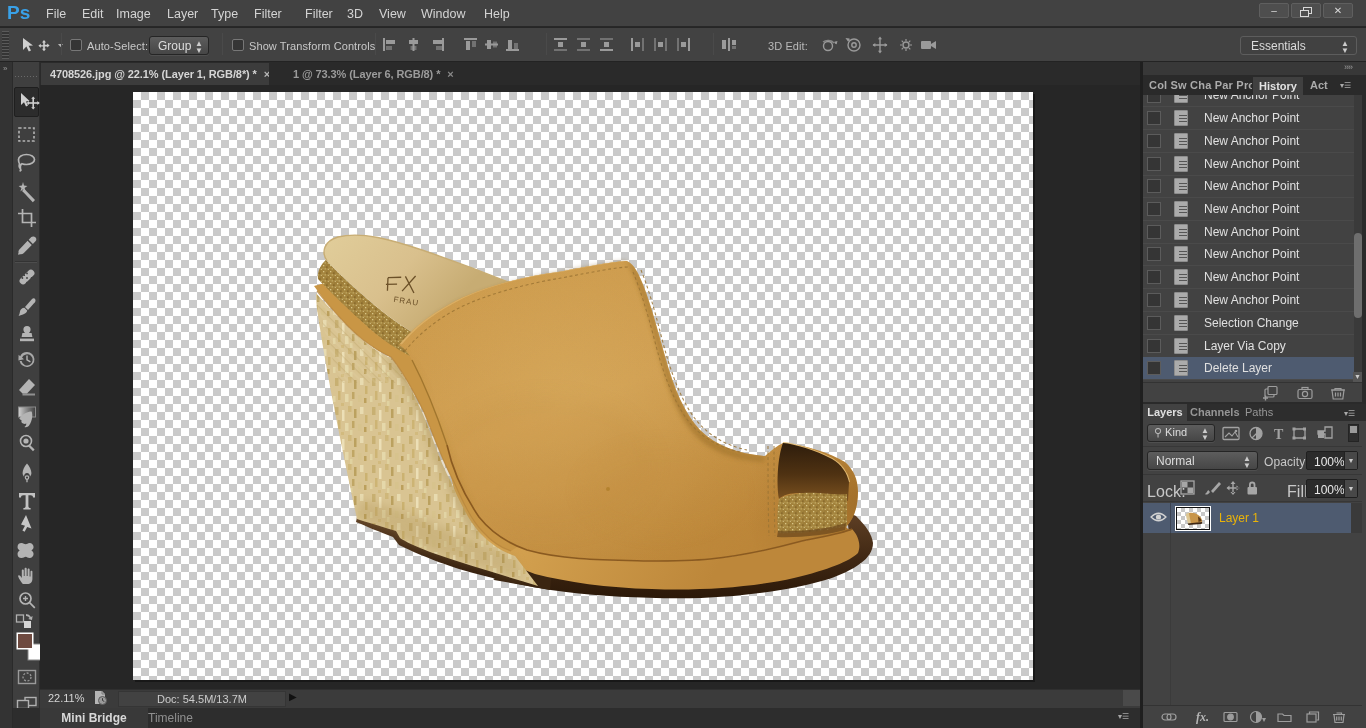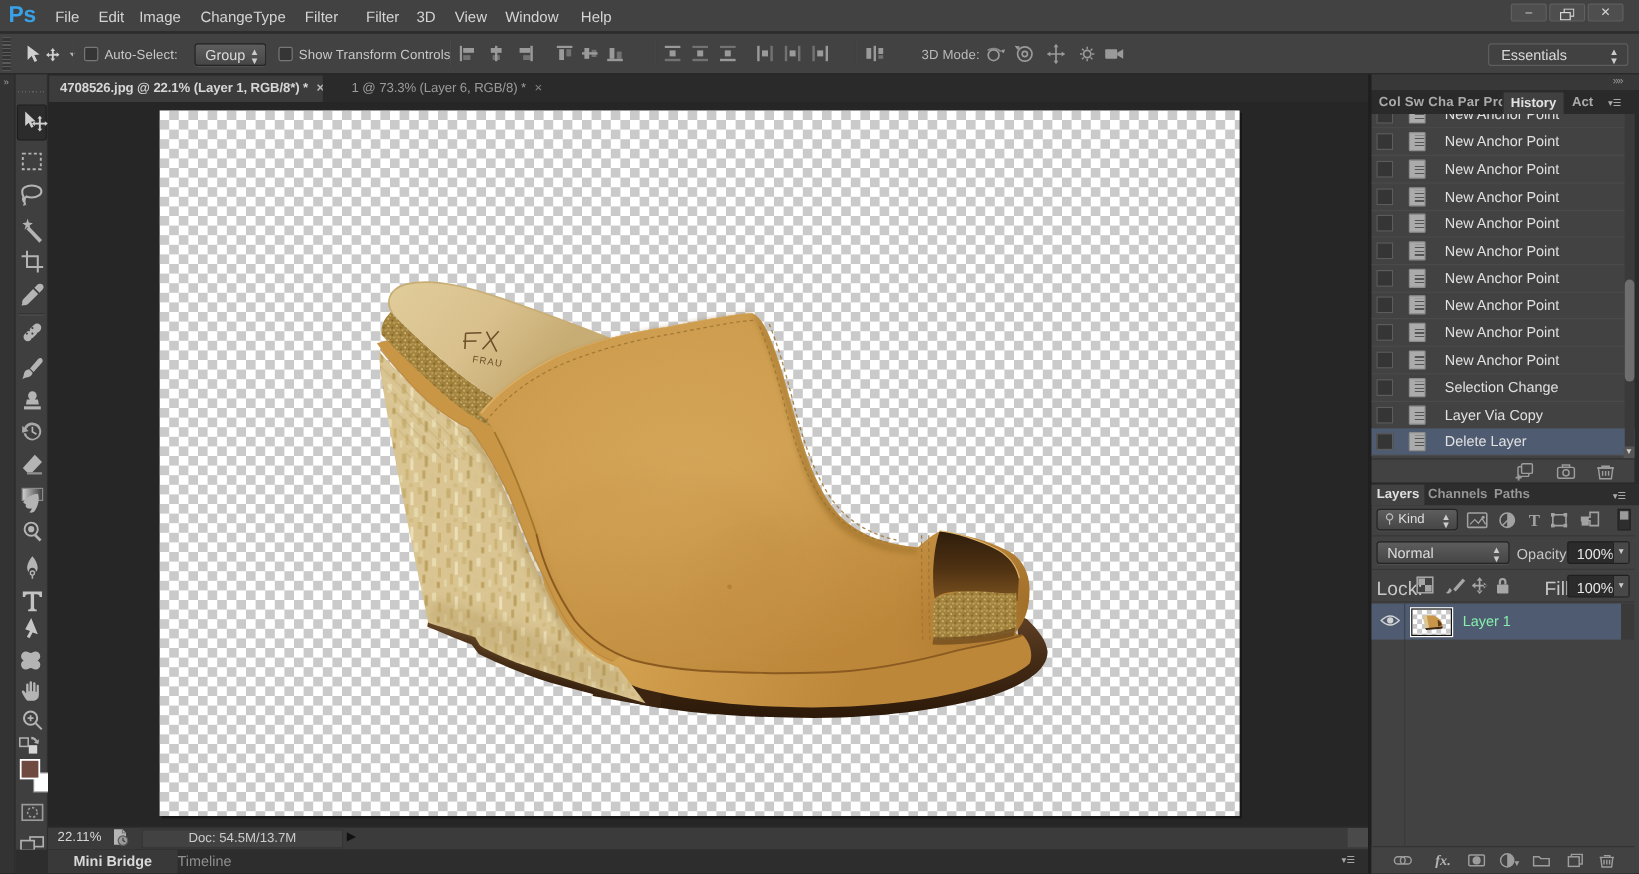--- a/index.html
+++ b/index.html
@@ -20,21 +20,21 @@
 .udar{display:inline-block;font-size:8px;color:#ccc;line-height:7px}
 .osep{top:33px;width:1px;height:22px;background:#333;border-right:1px solid #4a4a4a}
 .olabel{font-size:11px;color:#c8c8c8;letter-spacing:.1px}
 
 #lstrip{left:0;top:62px;width:13px;height:666px;background:#333333;border-right:1px solid #2a2a2a}
 #toolbar{left:13px;top:62px;width:27px;height:666px;background:#3f3f3f;border-right:1px solid #2e2e2e}
 
 #docarea{left:40px;top:62px;width:1100px;height:644px;background:#262626}
 #tabbar{left:40px;top:62px;width:1100px;height:23px;background:#2a2a2a}
 #tab1{left:41px;top:63px;width:228px;height:22px;background:#3c3c3c;color:#d6d6d6;font-size:11px;font-weight:bold;letter-spacing:-.1px;line-height:22px;padding-left:9px;white-space:nowrap;overflow:hidden}
-#tab2{left:285px;top:63px;width:195px;height:22px;color:#9b9b9b;font-size:11px;font-weight:normal;letter-spacing:-.1px;line-height:22px;padding-left:8px;white-space:nowrap;overflow:hidden}
+#tab2{left:285px;top:63px;width:195px;height:22px;color:#9b9b9b;font-size:11px;font-weight:bold;letter-spacing:-.1px;line-height:22px;padding-left:8px;white-space:nowrap;overflow:hidden}
 #canvas{left:133px;top:92px;width:900px;height:588px;background:
  repeating-conic-gradient(#cacaca 0% 25%, #ffffff 0% 50%);background-size:16px 16px;box-shadow:2px 2px 0 rgba(0,0,0,.35)}
 
 #statusbar{left:40px;top:689px;width:1100px;height:19px;background:#3b3b3b;border-top:1px solid #2f2f2f}
 #docfield{left:118px;top:691px;width:168px;height:16px;background:#424242;border:1px solid #353535;color:#cccccc;font-size:11px;text-align:center;line-height:15px}
 #mbrow{left:13px;top:708px;width:1127px;height:20px;background:#2d2d2d}
 #mbtab{left:40px;top:708px;width:108px;height:20px;background:#393939;color:#d8d8d8;font-weight:bold;font-size:12px;line-height:20px;text-align:center}
 #tltab{left:148px;top:708px;width:70px;height:20px;color:#8f8f8f;font-size:12px;line-height:20px}
 
 #dock{left:1143px;top:62px;width:223px;height:666px;background:#2a2a2a}
@@ -48,40 +48,40 @@
 #layerspanel{left:1143px;top:404px;width:223px;height:324px;background:#424242}
 </style>
 </head>
 <body>
 
 <div class="abs" id="menubar"></div>
 <div class="abs" id="pslogo">Ps</div>
 <div class="abs menu" style="left:46px">File</div>
 <div class="abs menu" style="left:82px">Edit</div>
 <div class="abs menu" style="left:116px">Image</div>
-<div class="abs menu" style="left:167px">Change</div>
+<div class="abs menu" style="left:167px">Layer</div>
 <div class="abs menu" style="left:211px">Type</div>
 <div class="abs menu" style="left:254px">Filter</div>
 <div class="abs menu" style="left:305px">Filter</div>
 <div class="abs menu" style="left:347px">3D</div>
 <div class="abs menu" style="left:379px">View</div>
 <div class="abs menu" style="left:421px">Window</div>
 <div class="abs menu" style="left:484px">Help</div>
 <div class="abs winbtn" style="left:1259px">–</div>
 <div class="abs winbtn" style="left:1291px"><svg width="12" height="10" viewBox="0 0 12 10" style="margin-top:3px">
       <rect x="3.5" y="0.5" width="8" height="6" fill="none" stroke="#d8d8d8"></rect>
       <rect x="0.5" y="3.5" width="8" height="6" fill="#4e4e4e" stroke="#d8d8d8"></rect>
     </svg></div>
 <div class="abs winbtn" style="left:1323px">✕</div>
 
 <div class="abs" id="optbar"></div>
 <div class="abs grip" style="left:2px;top:31px;height:28px"></div>
 <div class="abs cb" style="left:70px;top:39px"></div>
 <div class="abs olabel" style="left:87px;top:40px">Auto-Select:</div>
-<div class="abs dd" style="left:162px;top:36px;width:60px;height:19px;padding:2px 0 0 8px">Group<span class="udar" style="position:absolute;right:5px;top:3px">▲<br>▼</span></div>
+<div class="abs dd" style="left:149px;top:36px;width:60px;height:19px;padding:2px 0 0 8px">Group<span class="udar" style="position:absolute;right:5px;top:3px">▲<br>▼</span></div>
 <div class="abs cb" style="left:232px;top:39px"></div>
 <div class="abs olabel" style="left:249px;top:40px">Show Transform Controls</div>
 
 <svg class="abs" style="left:17px;top:36px" width="46" height="20" viewBox="0 0 46 20">
 <path d="M6 2 L6 14 L9.4 10.6 L11.8 15.6 L14 14.6 L11.6 9.8 L16 9.4 Z" fill="#cfcfcf"></path>
 <path d="M27 4 l2 2.4 h-1.2 v2.4 h2.4 V7.6 l2.4 2 -2.4 2 V10.4 h-2.4 v2.4 H29 L27 15.2 25 12.8 h1.2 V10.4 H23.8 v1.4 l-2.4 -2 2.4 -2 v1.4 h2.4 V6.4 H25 Z" fill="#cfcfcf"></path>
 <path d="M41 8 l5 0 -2.5 3 z" fill="#b5b5b5"></path>
 </svg>
 <svg class="abs" style="left:383px;top:38px" width="360" height="15" viewBox="0 0 360 15" fill="#9a9a9a">
 <g>
@@ -173,21 +173,21 @@
 <g transform="translate(100,0)">
       <rect x="1" y="5" width="10" height="8" rx="1" fill="#9a9a9a" stroke="none"></rect>
       <path d="M11 8 l5 -3 v8 l-5 -3 z" fill="#9a9a9a" stroke="none"></path>
     </g>
 </svg>
 <div class="abs osep" style="left:61px"></div>
 <div class="abs osep" style="left:222px"></div>
 <div class="abs osep" style="left:375px"></div>
 <div class="abs osep" style="left:546px"></div>
 <div class="abs osep" style="left:713px"></div>
-<div class="abs olabel" style="left:768px;top:40px;color:#b9b9b9">3D Mode:</div>
+<div class="abs olabel" style="left:768px;top:40px;color:#b9b9b9">3D Edit:</div>
 <div class="abs dd" style="left:1240px;top:36px;width:117px;height:19px;padding:2px 0 0 10px;background:#414141;border-color:#5d5d5d;box-shadow:none">Essentials<span class="udar" style="position:absolute;right:7px;top:3px">▲<br>▼</span></div>
 
 <div class="abs" id="lstrip"></div>
 <div class="abs" style="left:3px;top:64px;color:#9a9a9a;font-size:8px;letter-spacing:-1px">»</div>
 <div class="abs" id="toolbar"></div>
 
 <div class="abs" style="left:14px;top:87px;width:25px;height:30px;background:#2c2c2c;border:1px solid #1f1f1f;border-radius:2px"></div>
 <div class="abs" style="left:15px;top:74px;width:22px;height:6px;background-image:repeating-linear-gradient(to right,#6a6a6a 0 1px,transparent 1px 3px);background-size:100% 1px;background-position:0 2px;background-repeat:no-repeat"></div>
 <svg class="abs" style="left:13px;top:85px" width="27" height="643" viewBox="0 0 27 643" fill="#b8b8b8">
 
@@ -584,21 +584,21 @@
       <rect x="40" y="2.5" width="6" height="2"></rect>
 <path d="M70 5 h12 l-1.2 9 h-9.6 z"></path>
       <path d="M69 5 h14 M73 5 v-1.5 h6 V5 M73.5 7.5 v4 M76 7.5 v4 M78.5 7.5 v4"></path>
 </svg>
   </div>
 <div class="abs" id="layerspanel"></div>
 
 <div class="abs" style="left:1143px;top:404px;width:223px;height:17px;background:#2d2d2d"></div>
 <div class="abs" style="left:1143px;top:404px;width:44px;height:17px;background:#424242;color:#e0e0e0;font-size:11px;font-weight:bold;text-align:center;line-height:17px">Layers</div>
 <div class="abs" style="left:1190px;top:404px;color:#969696;font-size:11px;font-weight:bold;line-height:17px">Channels</div>
-<div class="abs" style="left:1245px;top:404px;color:#969696;font-size:11px;font-weight:bold;line-height:17px">Paths</div>
+<div class="abs" style="left:1245px;top:404px;color:#969696;font-size:11px;font-weight:normal;line-height:17px">Paths</div>
 <div class="abs" style="left:1344px;top:409px;width:14px;height:8px;color:#aaa;font-size:8px">▾☰</div>
 
 <div class="abs dd" style="left:1147px;top:424px;width:68px;height:18px;padding:1px 0 0 6px;font-size:11px"><span style="color:#bbb">⚲</span> Kind<span class="udar" style="position:absolute;right:5px;top:2px">▲<br>▼</span></div>
 <svg class="abs" style="left:1222px;top:425px" width="116" height="17" viewBox="0 0 116 17" fill="none" stroke="#a2a2a2" stroke-width="1.3">
 <rect x="1" y="2.5" width="16" height="12" rx="1"></rect>
     <path d="M3 12 l4 -4 3 3 3 -4 3 5" stroke-width="1.1"></path>
     <circle cx="14" cy="6" r="1.3" fill="#a2a2a2" stroke="none"></circle>
 <circle cx="34" cy="8.5" r="6"></circle>
     <path d="M30 13 L38.5 4.5" stroke-width="1.2"></path>
     <path d="M34 2.5 a6 6 0 0 1 0 12z" fill="#a2a2a2" stroke="none"></path>
@@ -650,21 +650,21 @@
   </svg>
 <div class="abs" style="left:1170px;top:503px;width:1px;height:30px;background:#3c4453"></div>
 <div class="abs" style="left:1175px;top:506px;width:36px;height:25px;background:#fff"></div>
 <div class="abs" style="left:1177px;top:508px;width:32px;height:21px;background:repeating-conic-gradient(#c8c8c8 0% 25%,#fff 0% 50%);background-size:8px 8px;outline:1px solid #111">
 <svg width="32" height="21" viewBox="0 0 32 21">
       <path d="M9 6 L11 5 C12 4.6 13 4.8 13.5 5.4 L15 7.5 L14 16 L11.5 16 C10 13 9 9 9 6 Z" fill="#ddc795"></path>
       <path d="M12 5 C16 4.2 20 5.5 22.5 8 C24.5 10 25.5 12.5 25 14.5 L14 15.5 L12.5 8 Z" fill="#c8954a"></path>
       <path d="M21 8.5 C23 9.5 24.5 11.5 24.5 13 L21.5 14 Z" fill="#5e3c1a"></path>
       <path d="M10.5 15.5 L25 14 C25.5 14.8 25 15.8 24 16 L11.5 17 Z" fill="#3c2513"></path>
     </svg></div>
-<div class="abs" style="left:1219px;top:511px;color:#86efac;font-size:12px">Layer 1</div>
+<div class="abs" style="left:1219px;top:511px;color:#eab308;font-size:12px">Layer 1</div>
 <div class="abs" style="left:1170px;top:533px;width:1px;height:172px;background:#3b3b3b"></div>
 
 <div class="abs" style="left:1143px;top:705px;width:219px;height:23px;background:#424242;border-top:1px solid #333"></div>
 <svg class="abs" style="left:1158px;top:710px" width="196" height="14" viewBox="0 0 196 14" fill="none" stroke="#9d9d9d" stroke-width="1.2">
 <path d="M4 7 a3 3 0 0 1 3-3 h3 a3 3 0 0 1 0 6 h-3 a3 3 0 0 1 -3-3 z M9 7 a3 3 0 0 1 3-3 h3 a3 3 0 0 1 0 6 h-3 a3 3 0 0 1 -3-3 z"></path>
 <text x="38" y="11" fill="#b5b5b5" stroke="none" font-size="12px" font-style="italic" font-weight="bold" font-family="Liberation Serif,serif">fx.</text>
 <rect x="66" y="2.5" width="13" height="9" rx="1"></rect>
     <circle cx="72.5" cy="7" r="2.8" fill="#9d9d9d"></circle>
 <circle cx="98" cy="7" r="5.5"></circle>
     <path d="M98 1.5 a5.5 5.5 0 0 1 0 11 z" fill="#9d9d9d" stroke="none"></path>

